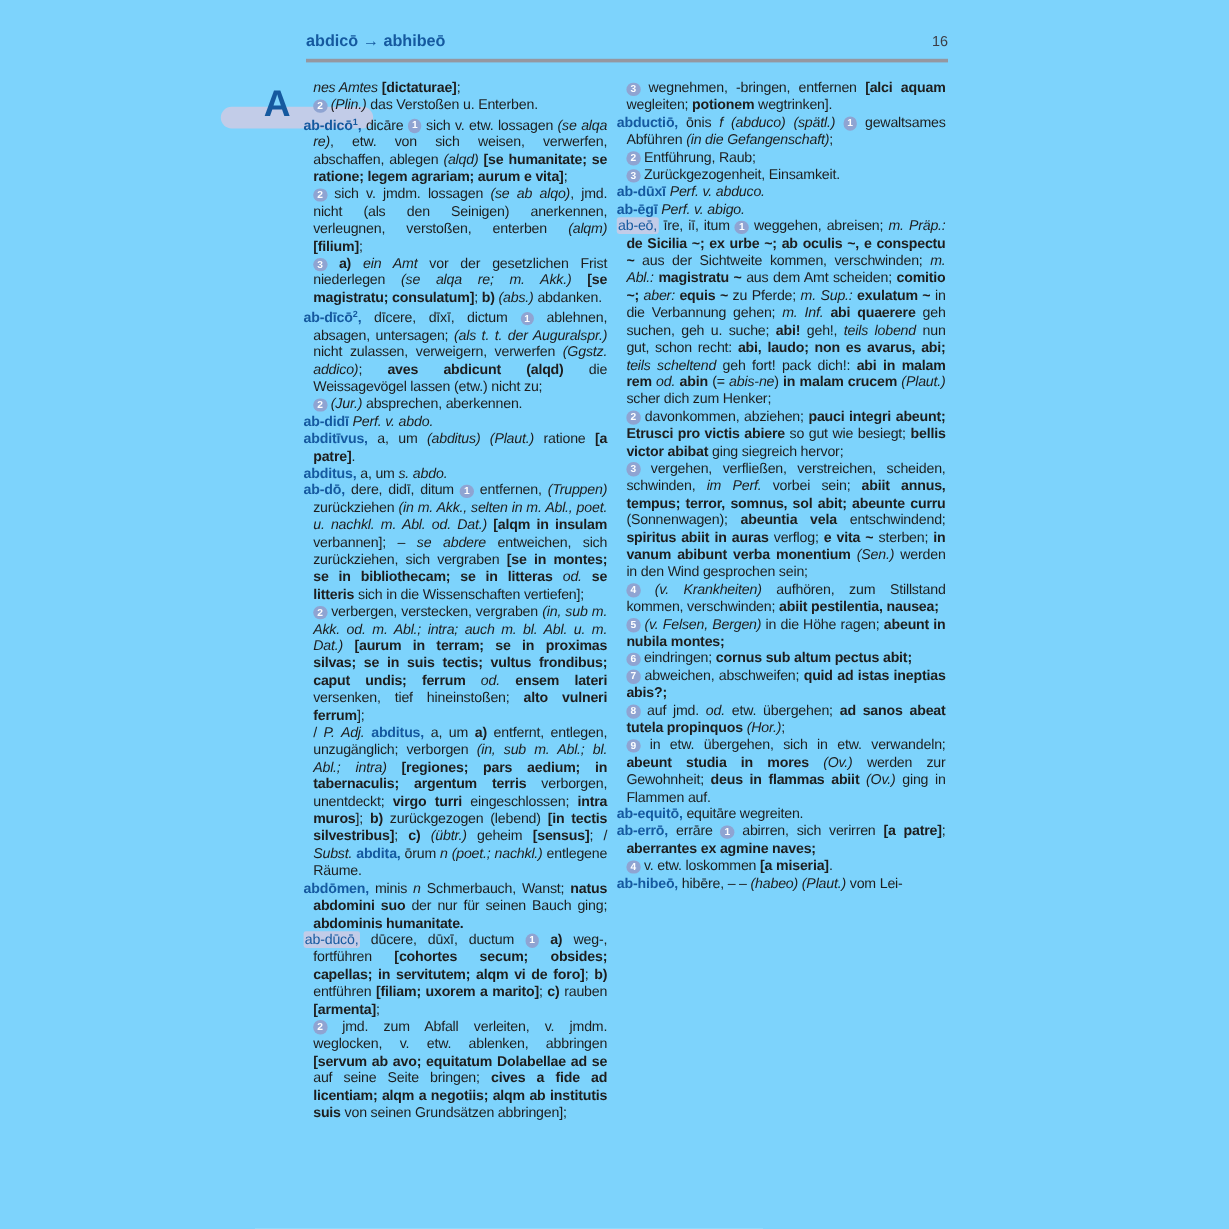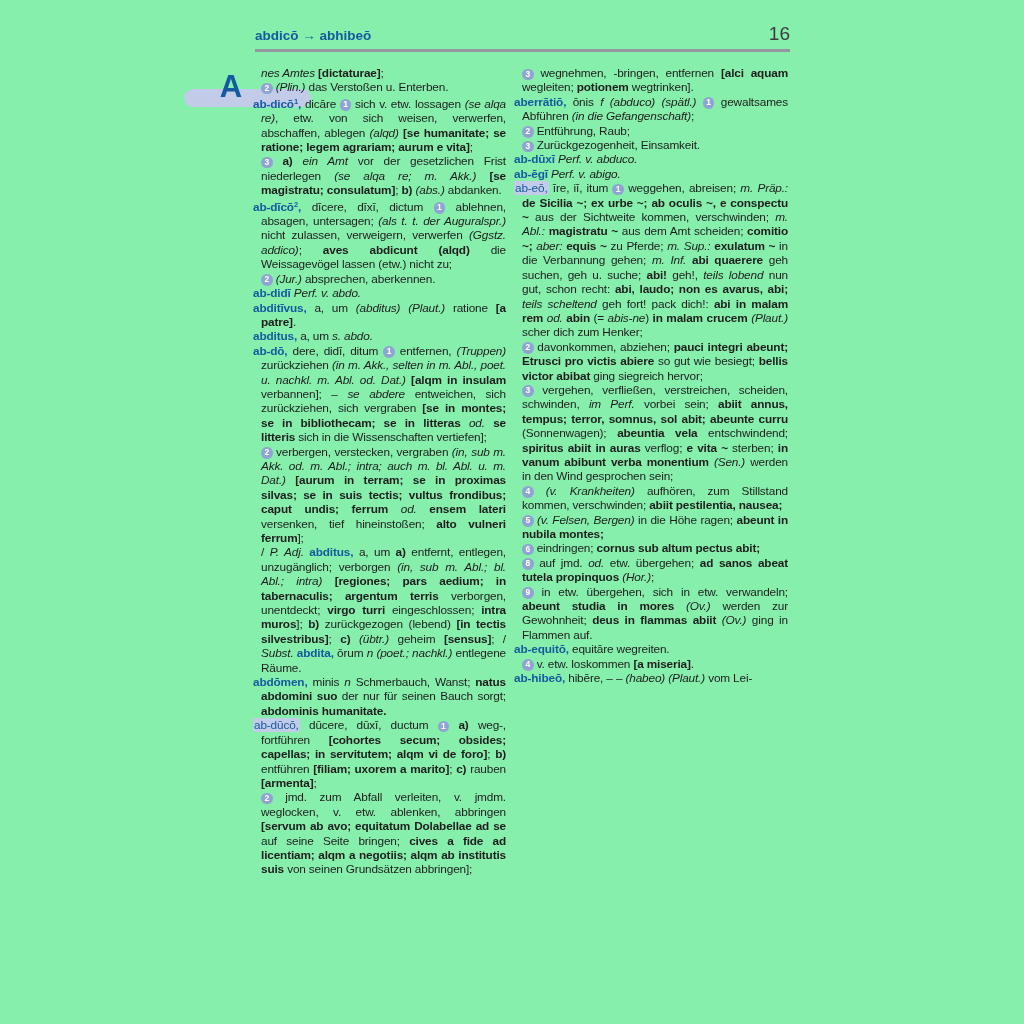--- a/index.html
+++ b/index.html
@@ -3,25 +3,25 @@
 <meta charset="utf-8">
 <style>
   html,body{margin:0;padding:0;}
   body{
     width:1024px;height:1024px;position:relative;background:#ffffff;
     font-family:"Liberation Sans", sans-serif;
     font-size:11.8px;line-height:14.4px;color:#1d1d1d;
     letter-spacing:-0.15px;
     -webkit-font-smoothing:antialiased;
   }
-  #page{position:absolute;inset:0;background:#86efac;}
+  #page{position:absolute;inset:0;background:#7dd3fc;}
   
   #header{position:absolute;left:255px;top:27px;width:535px;display:flex;justify-content:space-between;align-items:baseline;}
   #lemma-range{color:var(--accent,#15599f);font-weight:bold;font-size:13.5px;letter-spacing:0;}
-  #page-number{color:#3c3c44;font-size:19px;letter-spacing:0;}
+  #page-number{color:#3c3c44;font-size:12px;letter-spacing:0;}
   #header-rule{position:absolute;left:255px;top:49px;width:535px;height:2.5px;background:#9597a0;}
   
   #a-tab-bar{position:absolute;left:184px;top:89px;width:127px;height:18px;background:var(--highlight,#c2cce8);border-radius:9px;}
   #a-tab-letter{position:absolute;left:211px;top:68px;width:40px;text-align:center;font-size:31px;line-height:38px;font-weight:bold;color:var(--accent,#15599f);letter-spacing:0;}
   
   .col{position:absolute;top:66px;}
   #col-left{left:253px;width:253px;}
   #col-right{left:514px;width:274px;}
   .para{text-align:justify;margin:0;}
   .para.e{padding-left:8px;text-indent:-8px;}   
@@ -49,46 +49,49 @@
   </div>
   <div id="header-rule"></div>
 
   <div id="a-tab-bar"></div>
   <div id="a-tab-letter">A</div>
 
   <div id="col-left" class="col">
       <div class="para c"><span class="s-i">nes Amtes </span><span class="s-b">[dictaturae]</span><span class="s-n">;</span></div>
       <div class="para s"><span class="s-c">2</span><span class="s-n"> </span><span class="s-i">(Plin.)</span><span class="s-n"> das Verstoßen u. Enterben.</span></div>
       <div class="para e"><span class="s-hw">ab-dicō</span><span class="s-sup">1</span><span class="s-hw">,</span><span class="s-n"> dicāre </span><span class="s-c">1</span><span class="s-n"> sich v. etw. lossagen </span><span class="s-i">(se alqa re)</span><span class="s-n">, etw. von sich weisen, verwerfen, abschaffen, ablegen </span><span class="s-i">(alqd)</span><span class="s-n"> </span><span class="s-b">[se humanitate; se ratione; legem agrariam; aurum e vita]</span><span class="s-n">;</span></div>
+      <div class="para s"><span class="s-c">2</span><span class="s-n"> sich v. jmdm. lossagen </span><span class="s-i">(se ab alqo)</span><span class="s-n">, jmd. nicht (als den Seinigen) anerkennen, verleugnen, verstoßen, enterben </span><span class="s-i">(alqm)</span><span class="s-n"> </span><span class="s-b">[filium]</span><span class="s-n">;</span></div>
       <div class="para s"><span class="s-c">3</span><span class="s-n"> </span><span class="s-b">a)</span><span class="s-n"> </span><span class="s-i">ein Amt</span><span class="s-n"> vor der gesetzlichen Frist niederlegen </span><span class="s-i">(se alqa re; m. Akk.)</span><span class="s-n"> </span><span class="s-b">[se magistratu; consulatum]</span><span class="s-n">; </span><span class="s-b">b)</span><span class="s-n"> </span><span class="s-i">(abs.)</span><span class="s-n"> abdanken.</span></div>
       <div class="para e"><span class="s-hw">ab-dīcō</span><span class="s-sup">2</span><span class="s-hw">,</span><span class="s-n"> dīcere, dīxī, dictum </span><span class="s-c">1</span><span class="s-n"> ablehnen, absagen, untersagen; </span><span class="s-i">(als t. t. der Auguralspr.)</span><span class="s-n"> nicht zulassen, verweigern, verwerfen </span><span class="s-i">(Ggstz. addico)</span><span class="s-n">; </span><span class="s-b">aves abdicunt (alqd)</span><span class="s-n"> die Weissagevögel lassen (etw.) nicht zu;</span></div>
       <div class="para s"><span class="s-c">2</span><span class="s-n"> </span><span class="s-i">(Jur.)</span><span class="s-n"> absprechen, aberkennen.</span></div>
       <div class="para e"><span class="s-hw">ab-didī</span><span class="s-n"> </span><span class="s-i">Perf. v. abdo.</span></div>
       <div class="para e"><span class="s-hw">abditīvus,</span><span class="s-n"> a, um </span><span class="s-i">(abditus) (Plaut.)</span><span class="s-n"> ratione </span><span class="s-b">[a patre]</span><span class="s-n">.</span></div>
       <div class="para e"><span class="s-hw">abditus,</span><span class="s-n"> a, um </span><span class="s-i">s. abdo.</span></div>
       <div class="para e"><span class="s-hw">ab-dō,</span><span class="s-n"> dere, didī, ditum </span><span class="s-c">1</span><span class="s-n"> entfernen, </span><span class="s-i">(Truppen)</span><span class="s-n"> zurückziehen </span><span class="s-i">(in m. Akk., selten in m. Abl., poet. u. nachkl. m. Abl. od. Dat.)</span><span class="s-n"> </span><span class="s-b">[alqm in insulam</span><span class="s-n"> verbannen]; – </span><span class="s-i">se abdere</span><span class="s-n"> entweichen, sich zurückziehen, sich vergraben </span><span class="s-b">[se in montes; se in bibliothecam; se in litteras</span><span class="s-n"> </span><span class="s-i">od.</span><span class="s-n"> </span><span class="s-b">se litteris</span><span class="s-n"> sich in die Wissenschaften vertiefen];</span></div>
       <div class="para s"><span class="s-c">2</span><span class="s-n"> verbergen, verstecken, vergraben </span><span class="s-i">(in, sub m. Akk. od. m. Abl.; intra; auch m. bl. Abl. u. m. Dat.)</span><span class="s-n"> </span><span class="s-b">[aurum in terram; se in proximas silvas; se in suis tectis; vultus frondibus; caput undis; ferrum</span><span class="s-n"> </span><span class="s-i">od.</span><span class="s-n"> </span><span class="s-b">ensem lateri</span><span class="s-n"> versenken, tief hineinstoßen; </span><span class="s-b">alto vulneri ferrum</span><span class="s-n">];</span></div>
       <div class="para s"><span class="s-n">/ </span><span class="s-i">P. Adj.</span><span class="s-n"> </span><span class="s-hw">abditus,</span><span class="s-n"> a, um </span><span class="s-b">a)</span><span class="s-n"> entfernt, entlegen, unzugänglich; verborgen </span><span class="s-i">(in, sub m. Abl.; bl. Abl.; intra)</span><span class="s-n"> </span><span class="s-b">[regiones; pars aedium; in tabernaculis; argentum terris</span><span class="s-n"> verborgen, unentdeckt; </span><span class="s-b">virgo turri</span><span class="s-n"> eingeschlossen; </span><span class="s-b">intra muros</span><span class="s-n">]; </span><span class="s-b">b)</span><span class="s-n"> zurückgezogen (lebend) </span><span class="s-b">[in tectis silvestribus]</span><span class="s-n">; </span><span class="s-b">c)</span><span class="s-n"> </span><span class="s-i">(übtr.)</span><span class="s-n"> geheim </span><span class="s-b">[sensus]</span><span class="s-n">; / </span><span class="s-i">Subst.</span><span class="s-n"> </span><span class="s-hw">abdita,</span><span class="s-n"> ōrum </span><span class="s-i">n (poet.; nachkl.)</span><span class="s-n"> entlegene Räume.</span></div>
-      <div class="para e"><span class="s-hw">abdōmen,</span><span class="s-n"> minis </span><span class="s-i">n</span><span class="s-n"> Schmerbauch, Wanst; </span><span class="s-b">natus abdomini suo</span><span class="s-n"> der nur für seinen Bauch sorgt; </span><span class="s-b">abdominis humanitate.</span></div>
+      <div class="para e"><span class="s-hw">abdōmen,</span><span class="s-n"> minis </span><span class="s-i">n</span><span class="s-n"> Schmerbauch, Wanst; </span><span class="s-b">natus abdomini suo</span><span class="s-n"> der nur für seinen Bauch ging; </span><span class="s-b">abdominis humanitate.</span></div>
       <div class="para e"><span class="s-hl">ab-dūcō,</span><span class="s-n"> dūcere, dūxī, ductum </span><span class="s-c">1</span><span class="s-n"> </span><span class="s-b">a)</span><span class="s-n"> weg-, fortführen </span><span class="s-b">[cohortes secum; obsides; capellas; in servitutem; alqm vi de foro]</span><span class="s-n">; </span><span class="s-b">b)</span><span class="s-n"> entführen </span><span class="s-b">[filiam; uxorem a marito]</span><span class="s-n">; </span><span class="s-b">c)</span><span class="s-n"> rauben </span><span class="s-b">[armenta]</span><span class="s-n">;</span></div>
       <div class="para s"><span class="s-c">2</span><span class="s-n"> jmd. zum Abfall verleiten, v. jmdm. weglocken, v. etw. ablenken, abbringen </span><span class="s-b">[servum ab avo; equitatum Dolabellae ad se</span><span class="s-n"> auf seine Seite bringen; </span><span class="s-b">cives a fide ad licentiam; alqm a negotiis; alqm ab institutis suis</span><span class="s-n"> von seinen Grundsätzen abbringen];</span></div>
     </div>
   <div id="col-right" class="col">
       <div class="para s"><span class="s-c">3</span><span class="s-n"> wegnehmen, -bringen, entfernen </span><span class="s-b">[alci aquam</span><span class="s-n"> wegleiten; </span><span class="s-b">potionem</span><span class="s-n"> wegtrinken].</span></div>
-      <div class="para e"><span class="s-hw">aberrātiō,</span><span class="s-n"> ōnis </span><span class="s-i">f (abduco) (spätl.)</span><span class="s-n"> </span><span class="s-c">1</span><span class="s-n"> gewaltsames Abführen </span><span class="s-i">(in die Gefangenschaft)</span><span class="s-n">;</span></div>
+      <div class="para e"><span class="s-hw">abductiō,</span><span class="s-n"> ōnis </span><span class="s-i">f (abduco) (spätl.)</span><span class="s-n"> </span><span class="s-c">1</span><span class="s-n"> gewaltsames Abführen </span><span class="s-i">(in die Gefangenschaft)</span><span class="s-n">;</span></div>
       <div class="para s"><span class="s-c">2</span><span class="s-n"> Entführung, Raub;</span></div>
       <div class="para s"><span class="s-c">3</span><span class="s-n"> Zurückgezogenheit, Einsamkeit.</span></div>
       <div class="para e"><span class="s-hw">ab-dūxī</span><span class="s-n"> </span><span class="s-i">Perf. v. abduco.</span></div>
       <div class="para e"><span class="s-hw">ab-ēgī</span><span class="s-n"> </span><span class="s-i">Perf. v. abigo.</span></div>
       <div class="para e"><span class="s-hl">ab-eō,</span><span class="s-n"> īre, iī, itum </span><span class="s-c">1</span><span class="s-n"> weggehen, abreisen; </span><span class="s-i">m. Präp.:</span><span class="s-n"> </span><span class="s-b">de Sicilia ~; ex urbe ~; ab oculis ~, e conspectu ~</span><span class="s-n"> aus der Sichtweite kommen, verschwinden; </span><span class="s-i">m. Abl.:</span><span class="s-n"> </span><span class="s-b">magistratu ~</span><span class="s-n"> aus dem Amt scheiden; </span><span class="s-b">comitio ~;</span><span class="s-n"> </span><span class="s-i">aber:</span><span class="s-n"> </span><span class="s-b">equis ~</span><span class="s-n"> zu Pferde; </span><span class="s-i">m. Sup.:</span><span class="s-n"> </span><span class="s-b">exulatum ~</span><span class="s-n"> in die Verbannung gehen; </span><span class="s-i">m. Inf.</span><span class="s-n"> </span><span class="s-b">abi quaerere</span><span class="s-n"> geh suchen, geh u. suche; </span><span class="s-b">abi!</span><span class="s-n"> geh!, </span><span class="s-i">teils lobend</span><span class="s-n"> nun gut, schon recht: </span><span class="s-b">abi, laudo; non es avarus, abi;</span><span class="s-n"> </span><span class="s-i">teils scheltend</span><span class="s-n"> geh fort! pack dich!: </span><span class="s-b">abi in malam rem</span><span class="s-n"> </span><span class="s-i">od.</span><span class="s-n"> </span><span class="s-b">abin</span><span class="s-n"> (= </span><span class="s-i">abis-ne</span><span class="s-n">) </span><span class="s-b">in malam crucem</span><span class="s-n"> </span><span class="s-i">(Plaut.)</span><span class="s-n"> scher dich zum Henker;</span></div>
       <div class="para s"><span class="s-c">2</span><span class="s-n"> davonkommen, abziehen; </span><span class="s-b">pauci integri abeunt; Etrusci pro victis abiere</span><span class="s-n"> so gut wie besiegt; </span><span class="s-b">bellis victor abibat</span><span class="s-n"> ging siegreich hervor;</span></div>
       <div class="para s"><span class="s-c">3</span><span class="s-n"> vergehen, verfließen, verstreichen, scheiden, schwinden, </span><span class="s-i">im Perf.</span><span class="s-n"> vorbei sein; </span><span class="s-b">abiit annus, tempus; terror, somnus, sol abit; abeunte curru</span><span class="s-n"> (Sonnenwagen); </span><span class="s-b">abeuntia vela</span><span class="s-n"> entschwindend; </span><span class="s-b">spiritus abiit in auras</span><span class="s-n"> verflog; </span><span class="s-b">e vita ~</span><span class="s-n"> sterben; </span><span class="s-b">in vanum abibunt verba monentium</span><span class="s-n"> </span><span class="s-i">(Sen.)</span><span class="s-n"> werden in den Wind gesprochen sein;</span></div>
       <div class="para s"><span class="s-c">4</span><span class="s-n"> </span><span class="s-i">(v. Krankheiten)</span><span class="s-n"> aufhören, zum Stillstand kommen, verschwinden; </span><span class="s-b">abiit pestilentia, nausea;</span></div>
       <div class="para s"><span class="s-c">5</span><span class="s-n"> </span><span class="s-i">(v. Felsen, Bergen)</span><span class="s-n"> in die Höhe ragen; </span><span class="s-b">abeunt in nubila montes;</span></div>
       <div class="para s"><span class="s-c">6</span><span class="s-n"> eindringen; </span><span class="s-b">cornus sub altum pectus abit;</span></div>
+      <div class="para s"><span class="s-c">7</span><span class="s-n"> abweichen, abschweifen; </span><span class="s-b">quid ad istas ineptias abis?;</span></div>
       <div class="para s"><span class="s-c">8</span><span class="s-n"> auf jmd. </span><span class="s-i">od.</span><span class="s-n"> etw. übergehen; </span><span class="s-b">ad sanos abeat tutela propinquos</span><span class="s-n"> </span><span class="s-i">(Hor.)</span><span class="s-n">;</span></div>
       <div class="para s"><span class="s-c">9</span><span class="s-n"> in etw. übergehen, sich in etw. verwandeln; </span><span class="s-b">abeunt studia in mores</span><span class="s-n"> </span><span class="s-i">(Ov.)</span><span class="s-n"> werden zur Gewohnheit; </span><span class="s-b">deus in flammas abiit</span><span class="s-n"> </span><span class="s-i">(Ov.)</span><span class="s-n"> ging in Flammen auf.</span></div>
       <div class="para e"><span class="s-hw">ab-equitō,</span><span class="s-n"> equitāre wegreiten.</span></div>
+      <div class="para e"><span class="s-hw">ab-errō,</span><span class="s-n"> errāre </span><span class="s-c">1</span><span class="s-n"> abirren, sich verirren </span><span class="s-b">[a patre]</span><span class="s-n">; </span><span class="s-b">aberrantes ex agmine naves;</span></div>
       <div class="para s"><span class="s-c">4</span><span class="s-n"> v. etw. loskommen </span><span class="s-b">[a miseria]</span><span class="s-n">.</span></div>
       <div class="para e"><span class="s-hw">ab-hibeō,</span><span class="s-n"> hibēre, – – </span><span class="s-i">(habeo) (Plaut.)</span><span class="s-n"> vom Lei-</span></div>
     </div>
 
 </div>
 
 </body></html>

